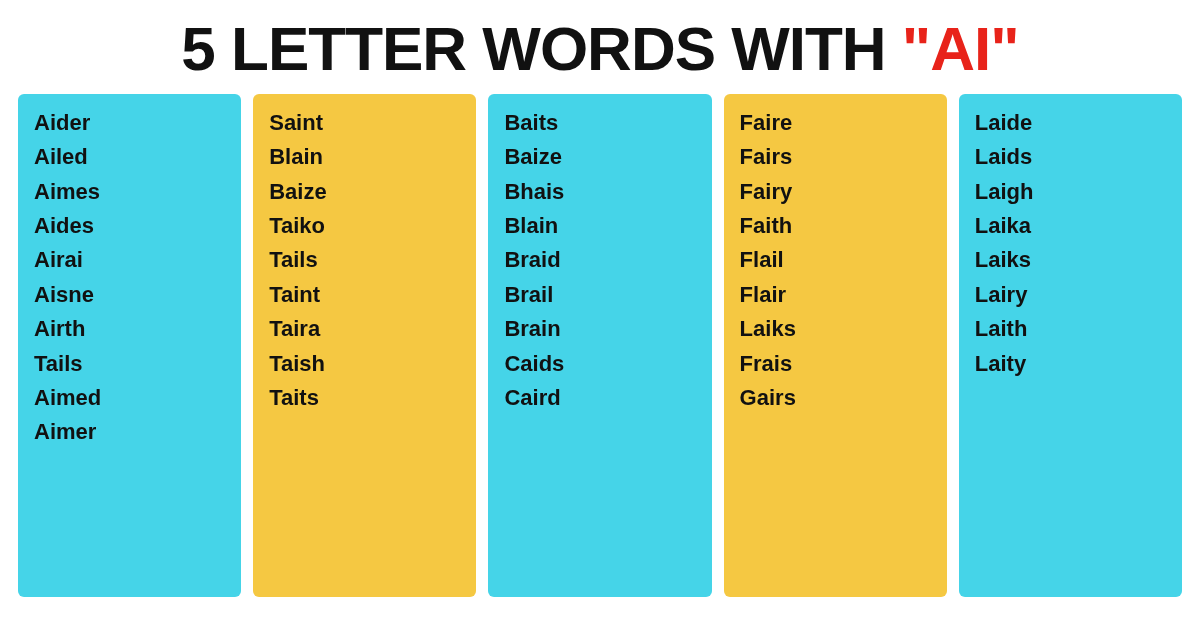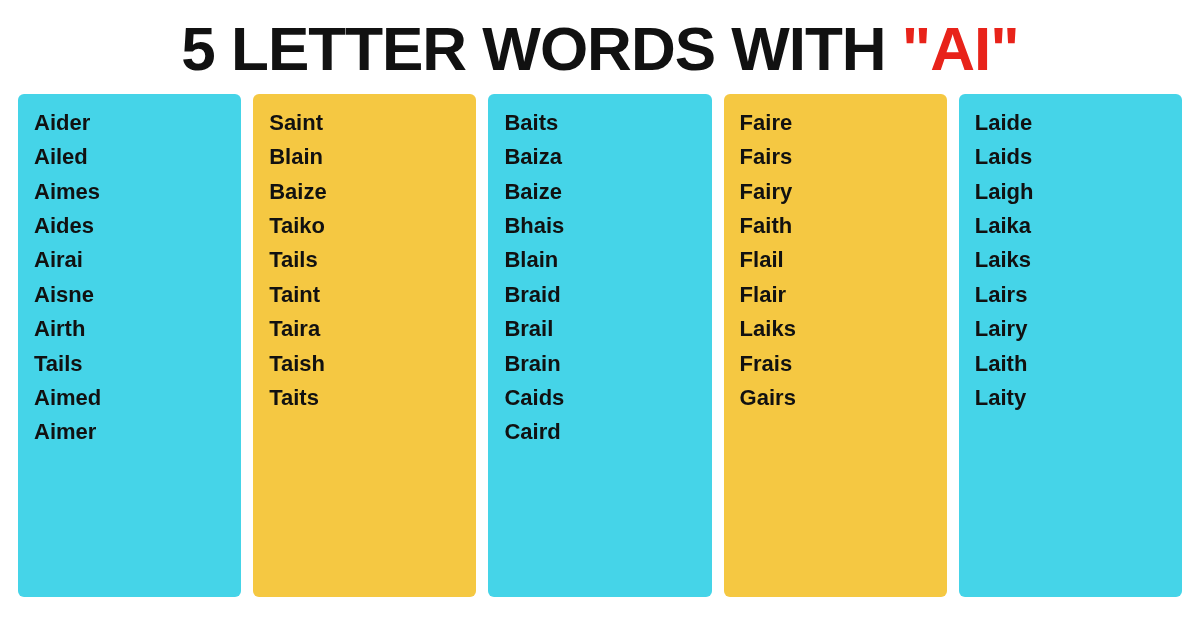--- a/index.html
+++ b/index.html
@@ -96,21 +96,20 @@
         <div class="word-item">Baize</div>
         <div class="word-item">Taiko</div>
         <div class="word-item">Tails</div>
         <div class="word-item">Taint</div>
         <div class="word-item">Taira</div>
         <div class="word-item">Taish</div>
         <div class="word-item">Taits</div>
       </div>
       <div class="column cyan">
         <div class="word-item">Baits</div>
-        <div class="word-item">Baiza</div>
         <div class="word-item">Baize</div>
         <div class="word-item">Bhais</div>
         <div class="word-item">Blain</div>
         <div class="word-item">Braid</div>
         <div class="word-item">Brail</div>
         <div class="word-item">Brain</div>
         <div class="word-item">Caids</div>
         <div class="word-item">Caird</div>
       </div>
       <div class="column yellow">
@@ -123,19 +122,18 @@
         <div class="word-item">Laiks</div>
         <div class="word-item">Frais</div>
         <div class="word-item">Gairs</div>
       </div>
       <div class="column cyan">
         <div class="word-item">Laide</div>
         <div class="word-item">Laids</div>
         <div class="word-item">Laigh</div>
         <div class="word-item">Laika</div>
         <div class="word-item">Laiks</div>
-        <div class="word-item">Lairs</div>
         <div class="word-item">Lairy</div>
         <div class="word-item">Laith</div>
         <div class="word-item">Laity</div>
       </div>
     </div>
 </div>
 
 </body></html>

